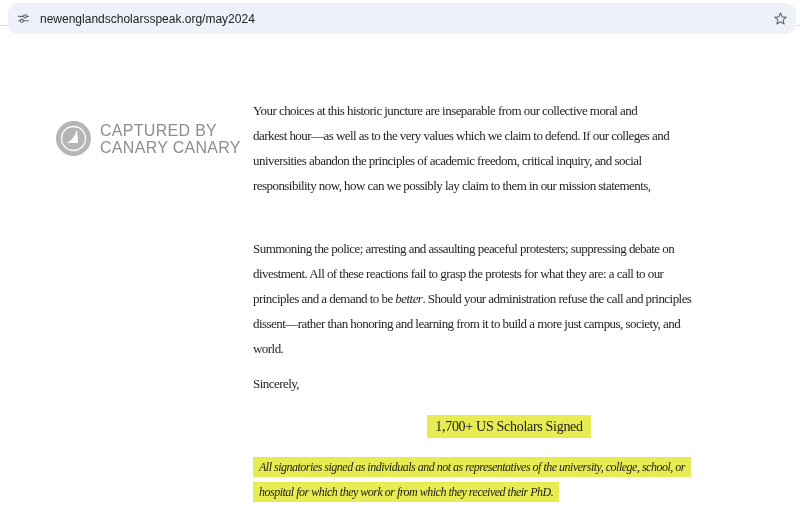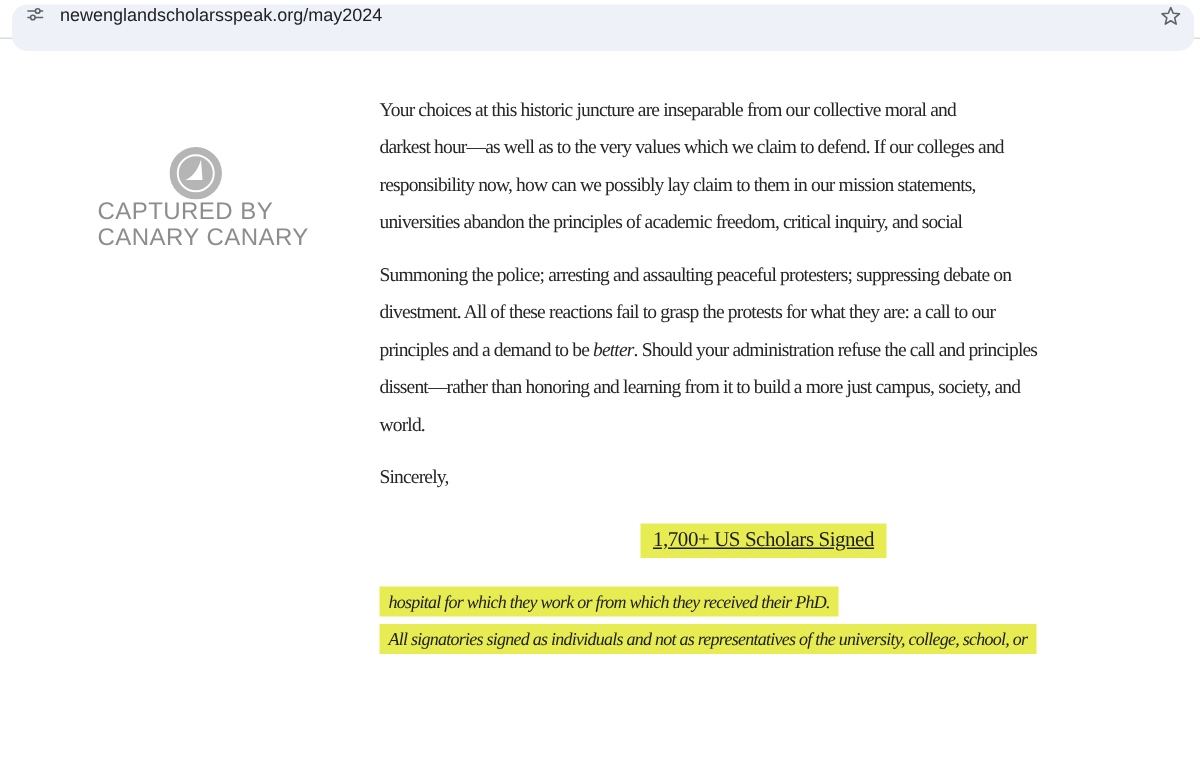--- a/index.html
+++ b/index.html
@@ -4,48 +4,48 @@
 <style>
   * { margin:0; padding:0; box-sizing:border-box; }
   html,body { width:800px; height:514px; background:#fff; overflow:hidden;
               font-family:"Liberation Serif", serif; }
 
   
   .chrome { position:absolute; left:0; top:0; width:800px; height:26px;
             background:#fff; border-bottom:1px solid #dadce0; z-index:10; }
   .omnibox { position:absolute; left:8px; top:3px; width:788px; height:31px;
              background:#eef1f8; border-radius:10px;
-             display:flex; align-items:flex-start; }
+             display:flex; align-items:center; }
   .omnibox .tune { margin-left:9px; flex:0 0 auto; display:flex; }
   .url { margin-left:10px; font-family:"Liberation Sans", sans-serif;
          font-size:12px; color:#202124; flex:1 1 auto;
          white-space:nowrap; overflow:hidden; }
   .omnibox .star { margin-right:8px; flex:0 0 auto; display:flex; cursor:pointer; }
 
   
   .page { position:absolute; left:0; top:0; width:800px; height:514px; background:#fff; }
 
   .heading-partial { position:absolute; left:280px; top:13px; z-index:1;
                      font-weight:bold; font-size:16px; line-height:17px; color:#1c1c1c; }
 
-  .watermark { position:absolute; left:56px; top:98px; display:flex; align-items:center;flex-direction:column; }
+  .watermark { position:absolute; left:56px; top:121px; display:flex; align-items:center; }
   .wm-icon { width:35px; height:35px; flex:0 0 auto; }
   .wm-text { margin-left:9px; font-family:"Liberation Sans", sans-serif;
              font-size:16px; line-height:17px; color:#8d8d8d; letter-spacing:0.3px; }
 
   .letter { position:absolute; left:253px; top:60px; width:535px; color:#262626;
             font-size:13px; letter-spacing:-0.55px; }
   .ln { white-space:nowrap; height:25px; line-height:25px; }
-  .para { margin-bottom:10px; }
+  .para { margin-bottom:10px;margin-top:38px; }
   .closing { height:25px; line-height:25px; }
 
   .signed-line { margin-top:18px; text-align:center; width:512px; }
   mark.hl { background:#e7ec52; color:#1d1d1d; }
   mark.signed { background:#e7ec52; color:#1d1d1d; font-size:14px;
-                letter-spacing:-0.3px; padding:4px 8px; line-height:25px;text-decoration:underline; }
+                letter-spacing:-0.3px; padding:4px 8px; line-height:25px; }
 
   .disclaimer { margin-top:16px; font-style:italic; font-size:12px; letter-spacing:-0.5px; }
   .d-ln { height:25px; line-height:25px; white-space:nowrap; }
   .d-ln mark.hl { padding:3px 6px; }
 </style>
 </head>
 <body>
 
 <div class="page">
 
@@ -62,44 +62,44 @@
     <span class="wm-text">
       <div>CAPTURED BY</div>
       <div>CANARY CANARY</div>
     </span>
   </div>
 
   <div class="letter">
     <div class="para">
       <div class="ln">Your choices at this historic juncture are inseparable from our collective moral and</div>
       <div class="ln">darkest hour—as well as to the very values which we claim to defend. If our colleges and</div>
+      <div class="ln">universities abandon the principles of academic freedom, critical inquiry, and social</div>
       <div class="ln">responsibility now, how can we possibly lay claim to them in our mission statements,</div>
-      <div class="ln">universities abandon the principles of academic freedom, critical inquiry, and social</div>
     </div>
 
     <div class="para">
       <div class="ln">Summoning the police; arresting and assaulting peaceful protesters; suppressing debate on</div>
       <div class="ln">divestment. All of these reactions fail to grasp the protests for what they are: a call to our</div>
       <div class="ln"><span>principles and a demand to be </span><i>better</i><span>. Should your administration refuse the call and principles</span></div>
       <div class="ln">dissent—rather than honoring and learning from it to build a more just campus, society, and</div>
       <div class="ln">world.</div>
     </div>
 
     <div class="closing">Sincerely,</div>
 
     <div class="signed-line">
       <mark class="signed">1,700+ US Scholars Signed</mark>
     </div>
 
     <div class="disclaimer">
       <div class="d-ln">
-        <mark class="hl">hospital for which they work or from which they received their PhD.</mark>
+        <mark class="hl">All signatories signed as individuals and not as representatives of the university, college, school, or</mark>
       </div>
       <div class="d-ln">
-        <mark class="hl">All signatories signed as individuals and not as representatives of the university, college, school, or</mark>
+        <mark class="hl">hospital for which they work or from which they received their PhD.</mark>
       </div>
     </div>
   </div>
 
 </div>
 
 <div class="chrome">
   <div class="omnibox">
     <span class="tune">
       <svg width="13" height="13" viewBox="0 0 24 24" fill="none" stroke="#5f6368" stroke-width="2" stroke-linecap="round">

